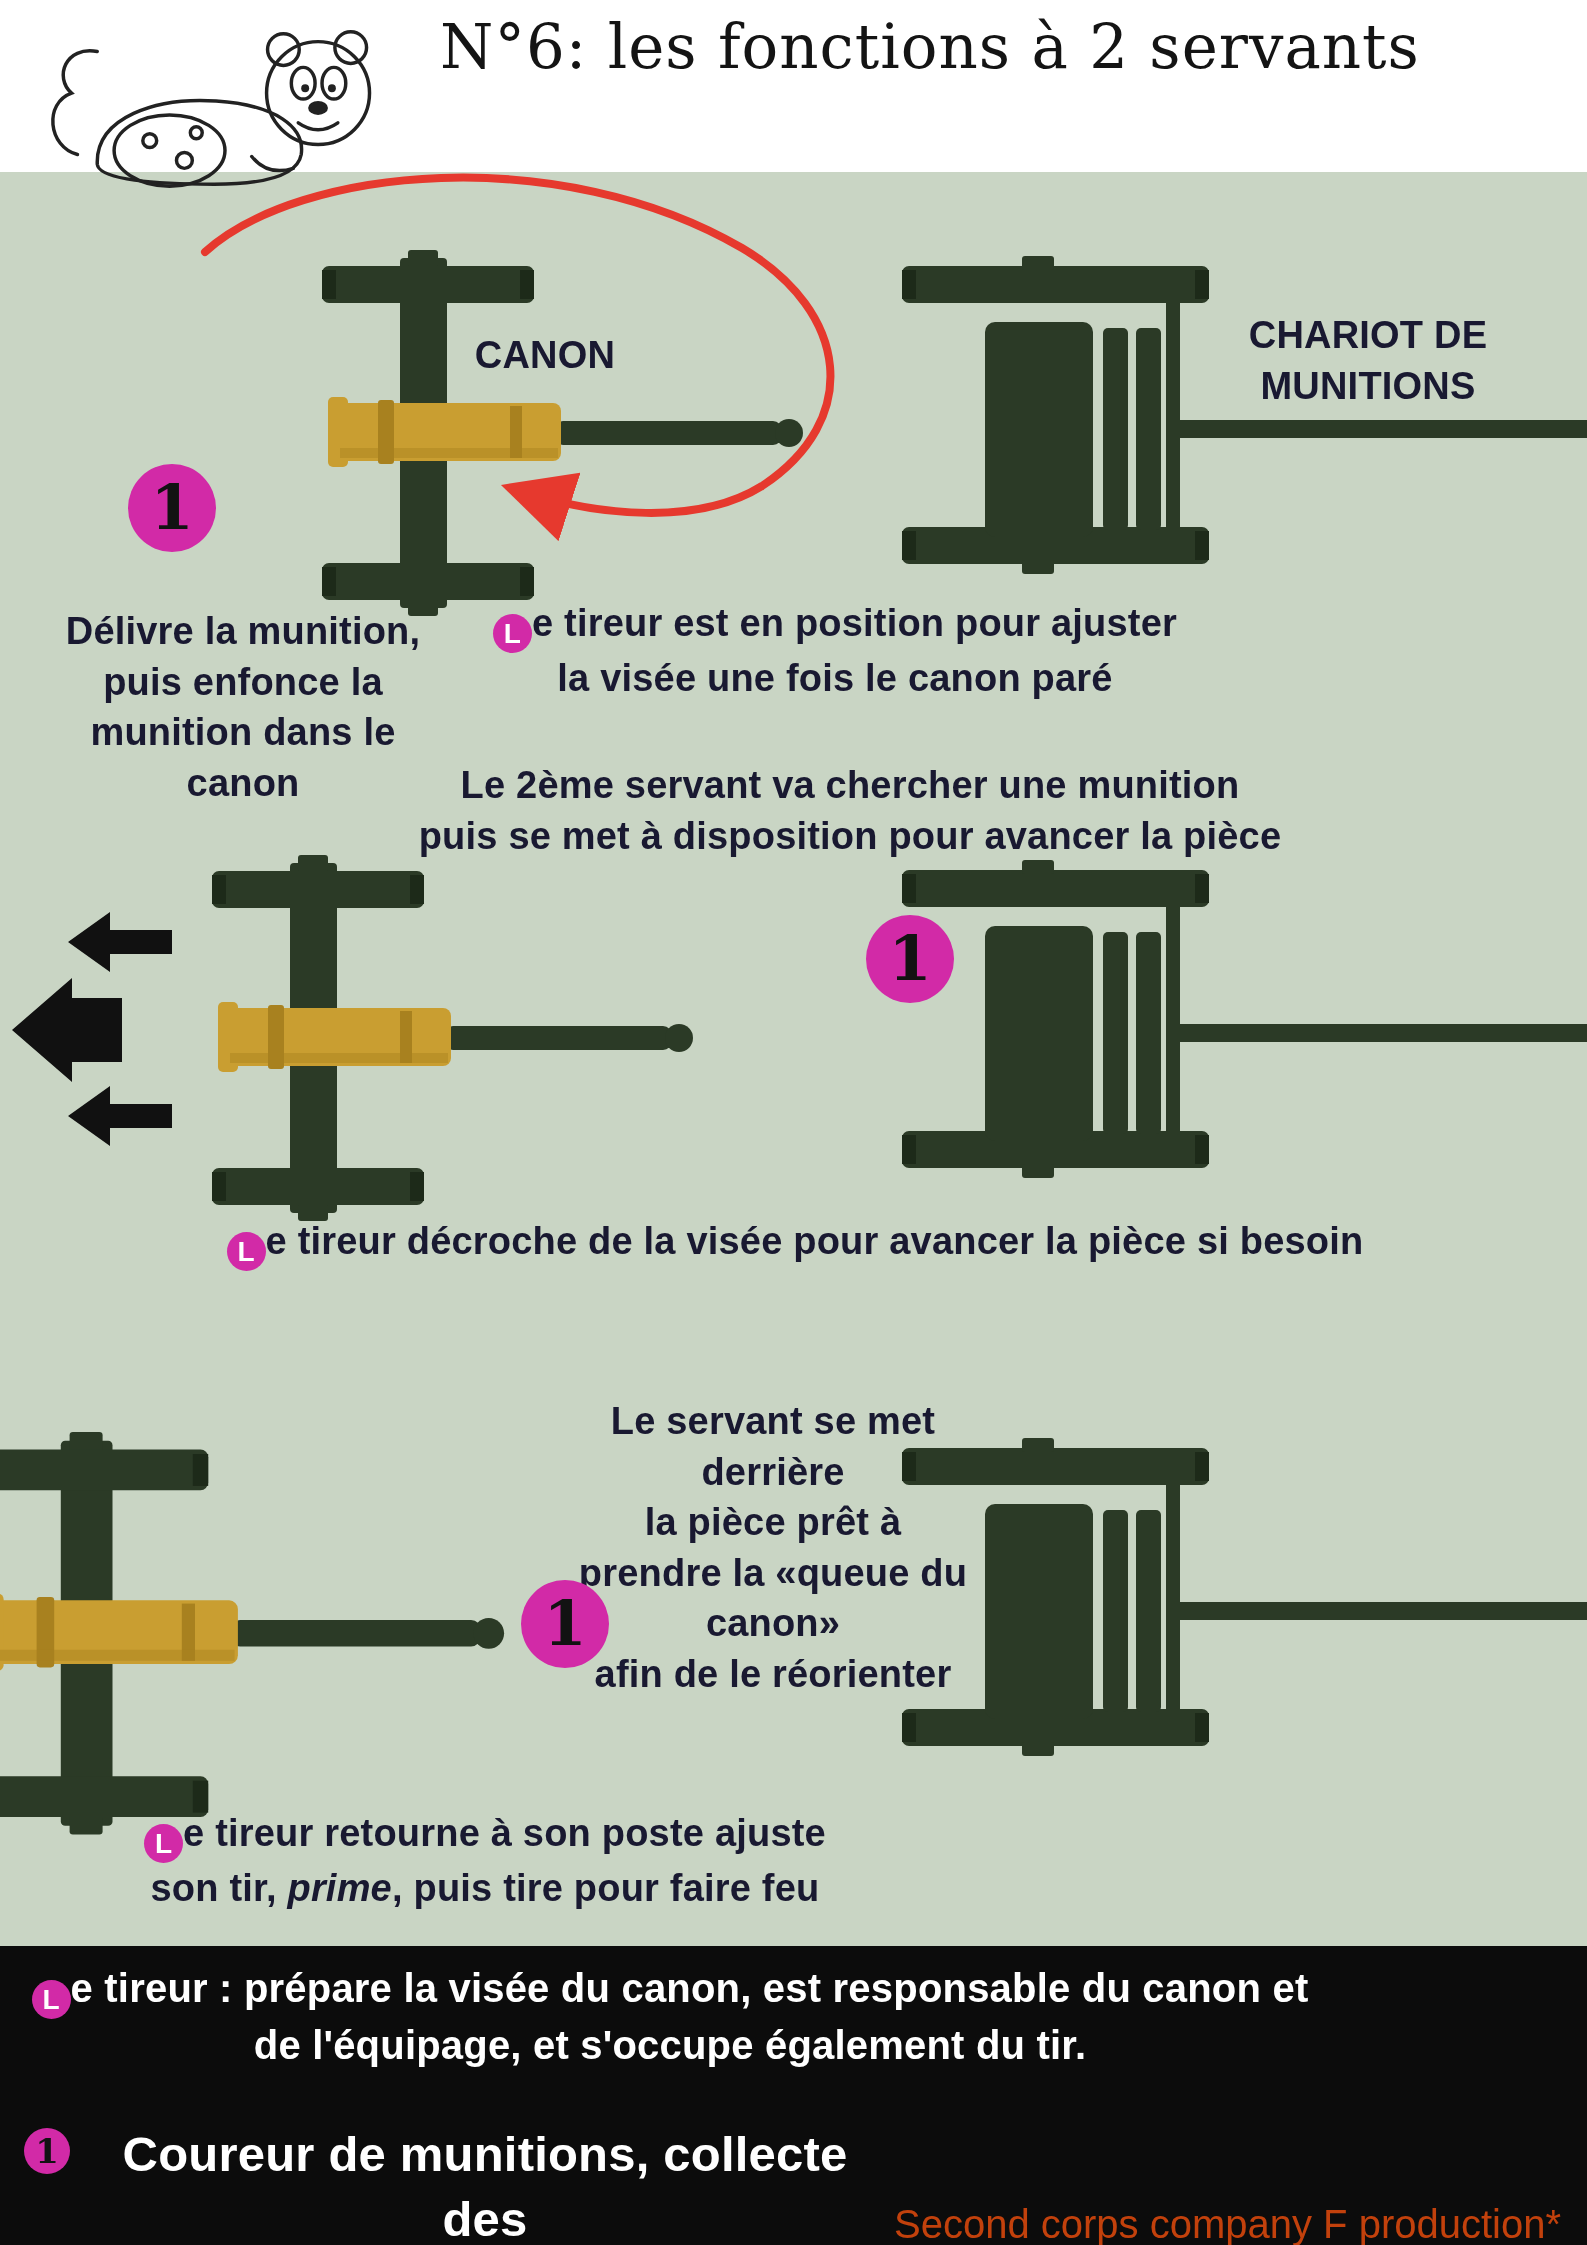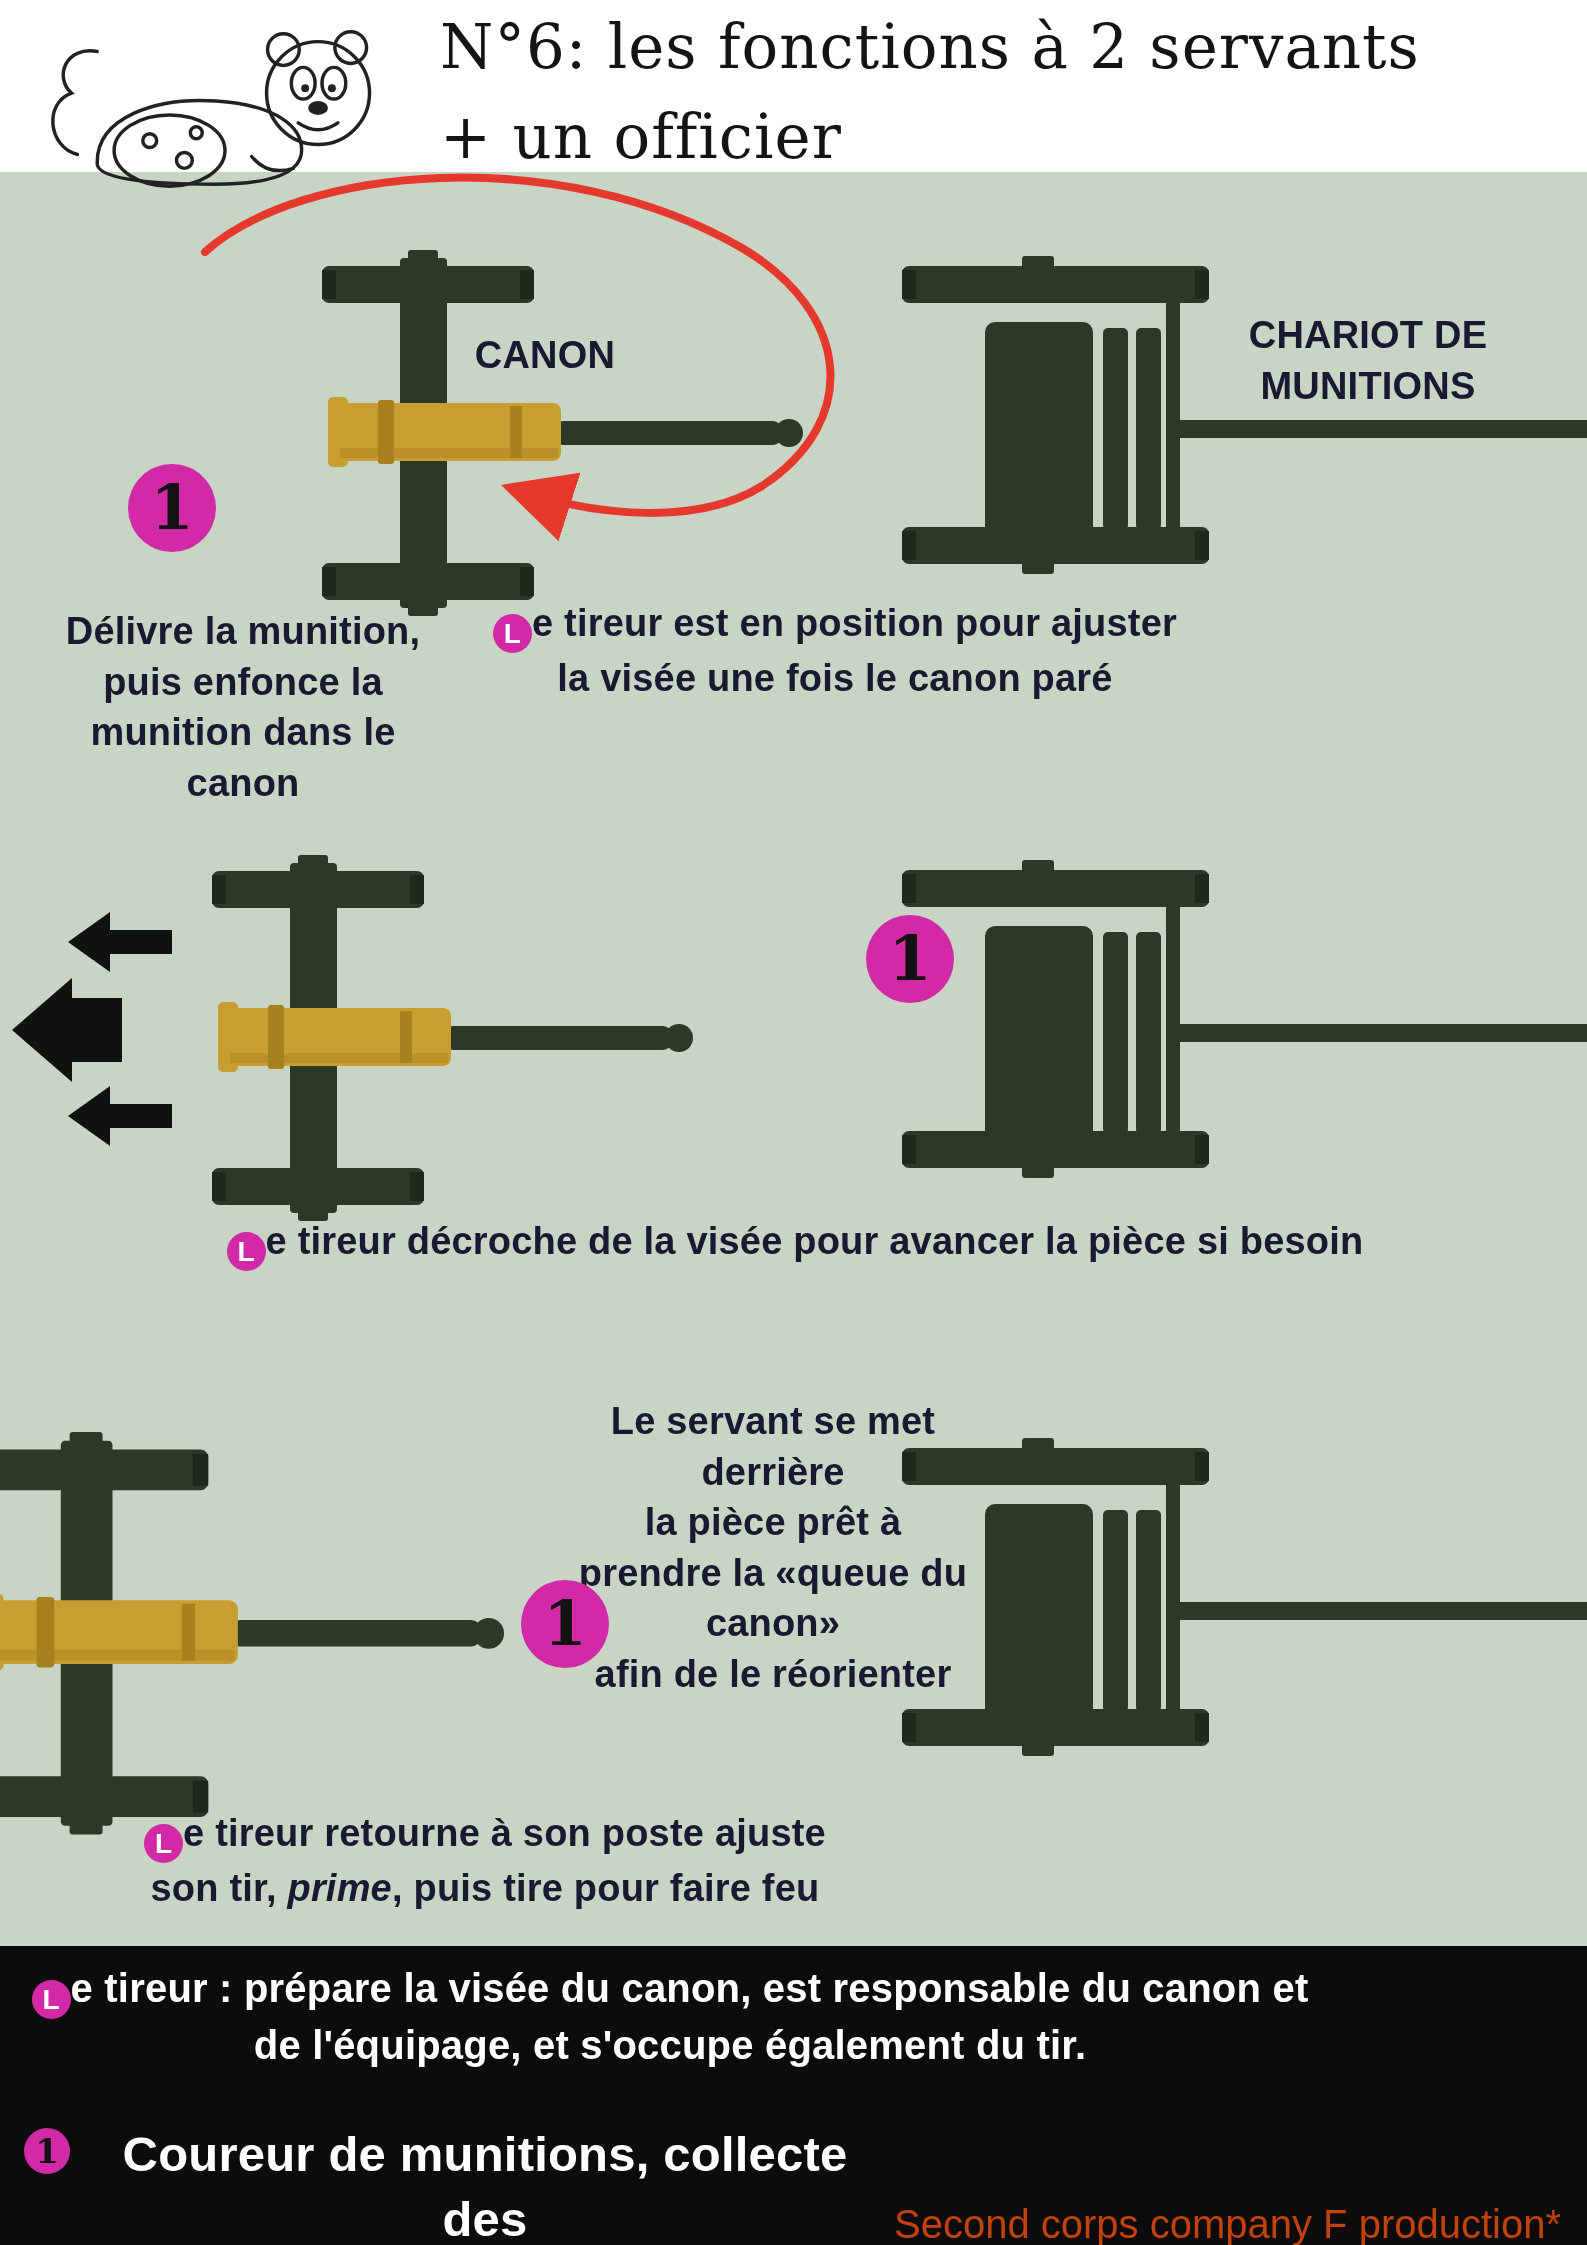--- a/index.html
+++ b/index.html
@@ -69,21 +69,20 @@
     <ellipse cx="301" cy="78" rx="12" ry="16"></ellipse>
     <circle class="fill" cx="272" cy="83" r="4"></circle>
     <circle class="fill" cx="299" cy="83" r="4"></circle>
     <ellipse class="fill" cx="285" cy="103" rx="10" ry="7"></ellipse>
     <path d="M265 118 Q 285 132 305 118"></path>
     <path d="M218 152 q 16 20 42 12"></path>
   </svg>
 
   <div class="title">
     <div>N°6: les fonctions à  2 servants</div>
-    <div>+ un officier</div>
   </div>
 
   <svg class="diagram-layer" viewBox="0 0 1587 2245">
     <defs>
       <marker id="red-head" markerWidth="9" markerHeight="9" refX="6.5" refY="4.5" orient="auto">
         <path d="M0,0 L9,4.5 L0,9 z" fill="#e6392e"></path>
       </marker>
 
       <g id="sym-cannon">
         <rect class="dg" x="78" y="8" width="47" height="350" rx="4"></rect>
@@ -148,20 +147,22 @@
     </div>
 
   <div class="cap" style="left:28px; top:606px; width:430px;">Délivre la munition,
 puis enfonce la
 munition dans le
 canon</div>
 
   <div class="cap" style="left:430px; top:598px; width:810px;"><span class="lbadge">L</span><span>e tireur est en position pour ajuster
 la visée une fois le canon paré</span></div>
 
+  <div class="cap" style="left:370px; top:760px; width:960px;">Le 2ème servant va chercher une munition
+puis se met à disposition pour avancer la pièce</div>
 
   <div class="numcircle" style="left:866px; top:915px;">
       <span>1</span>
     </div>
 
   <div class="cap" style="left:100px; top:1216px; width:1390px;"><span class="lbadge">L</span><span>e tireur décroche de la visée pour avancer la pièce si besoin</span></div>
 
   <div class="cap" style="left:538px; top:1396px; width:470px;">Le servant  se met
 derrière
 la pièce prêt à

